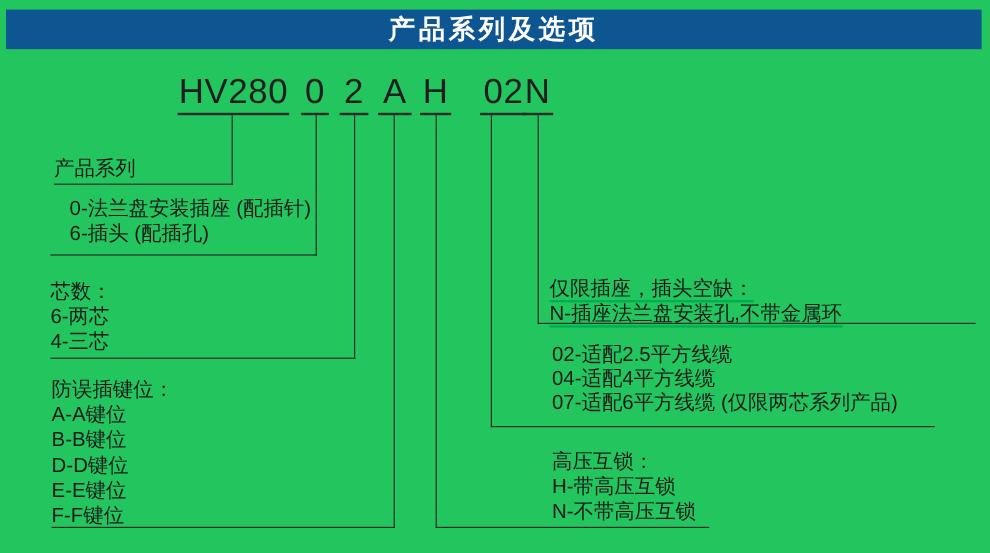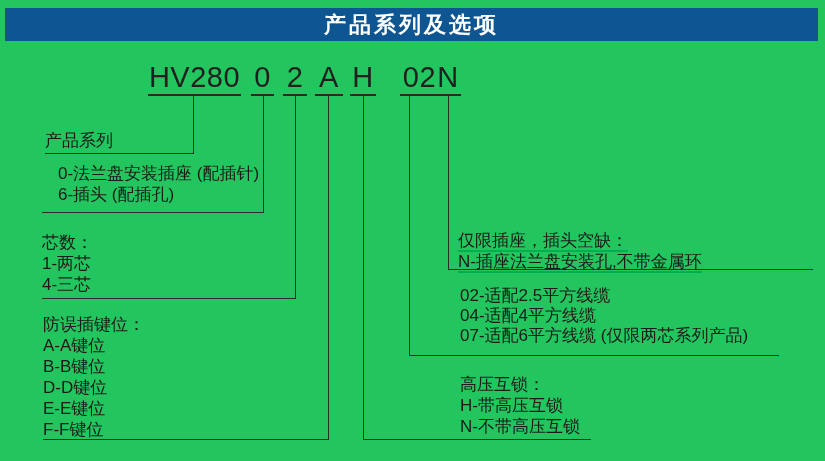--- a/index.html
+++ b/index.html
@@ -99,21 +99,21 @@
     <div>产品系列</div>
   </div>
 
   <div class="block blk-mount">
     <div>0-法兰盘安装插座 (配插针)</div>
     <div>6-插头 (配插孔)</div>
   </div>
 
   <div class="block blk-cores">
     <div>芯数：</div>
-    <div>1-两芯</div>
+    <div>6-两芯</div>
     <div>4-三芯</div>
   </div>
 
   <div class="block blk-key">
     <div>防误插键位：</div>
     <div>A-A键位</div>
     <div>B-B键位</div>
     <div>D-D键位</div>
     <div>E-E键位</div>
     <div>F-F键位</div>

